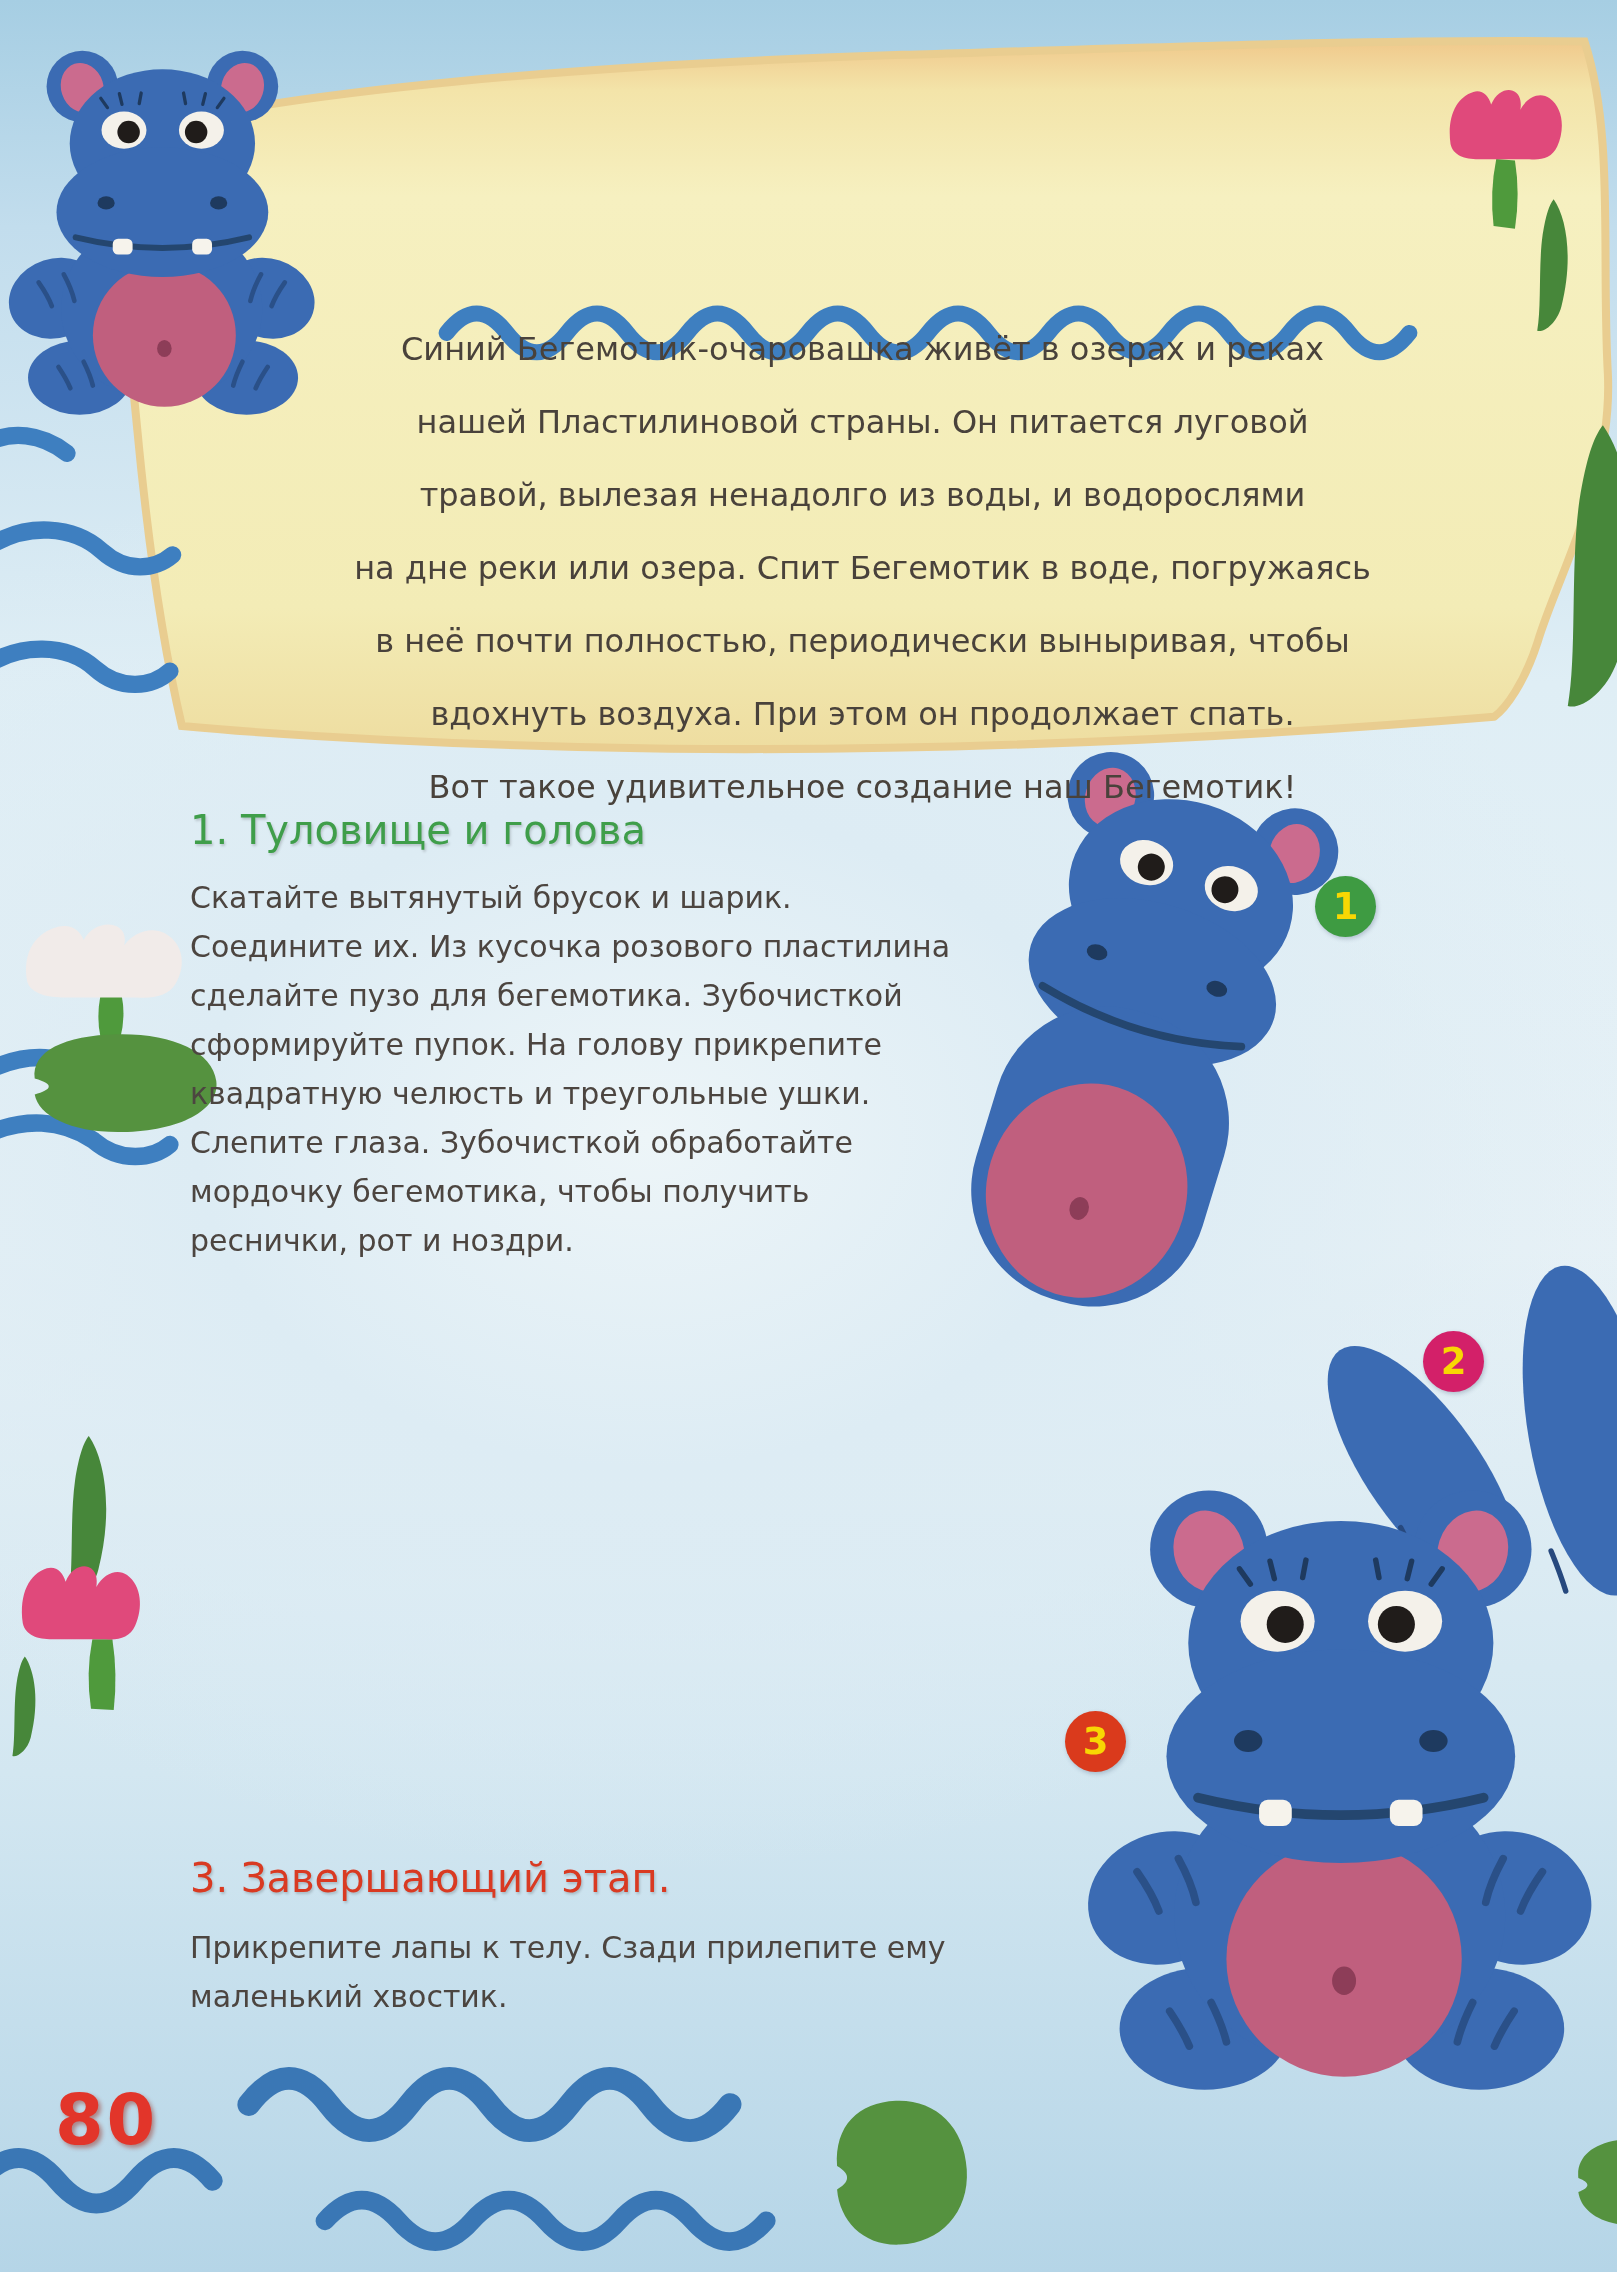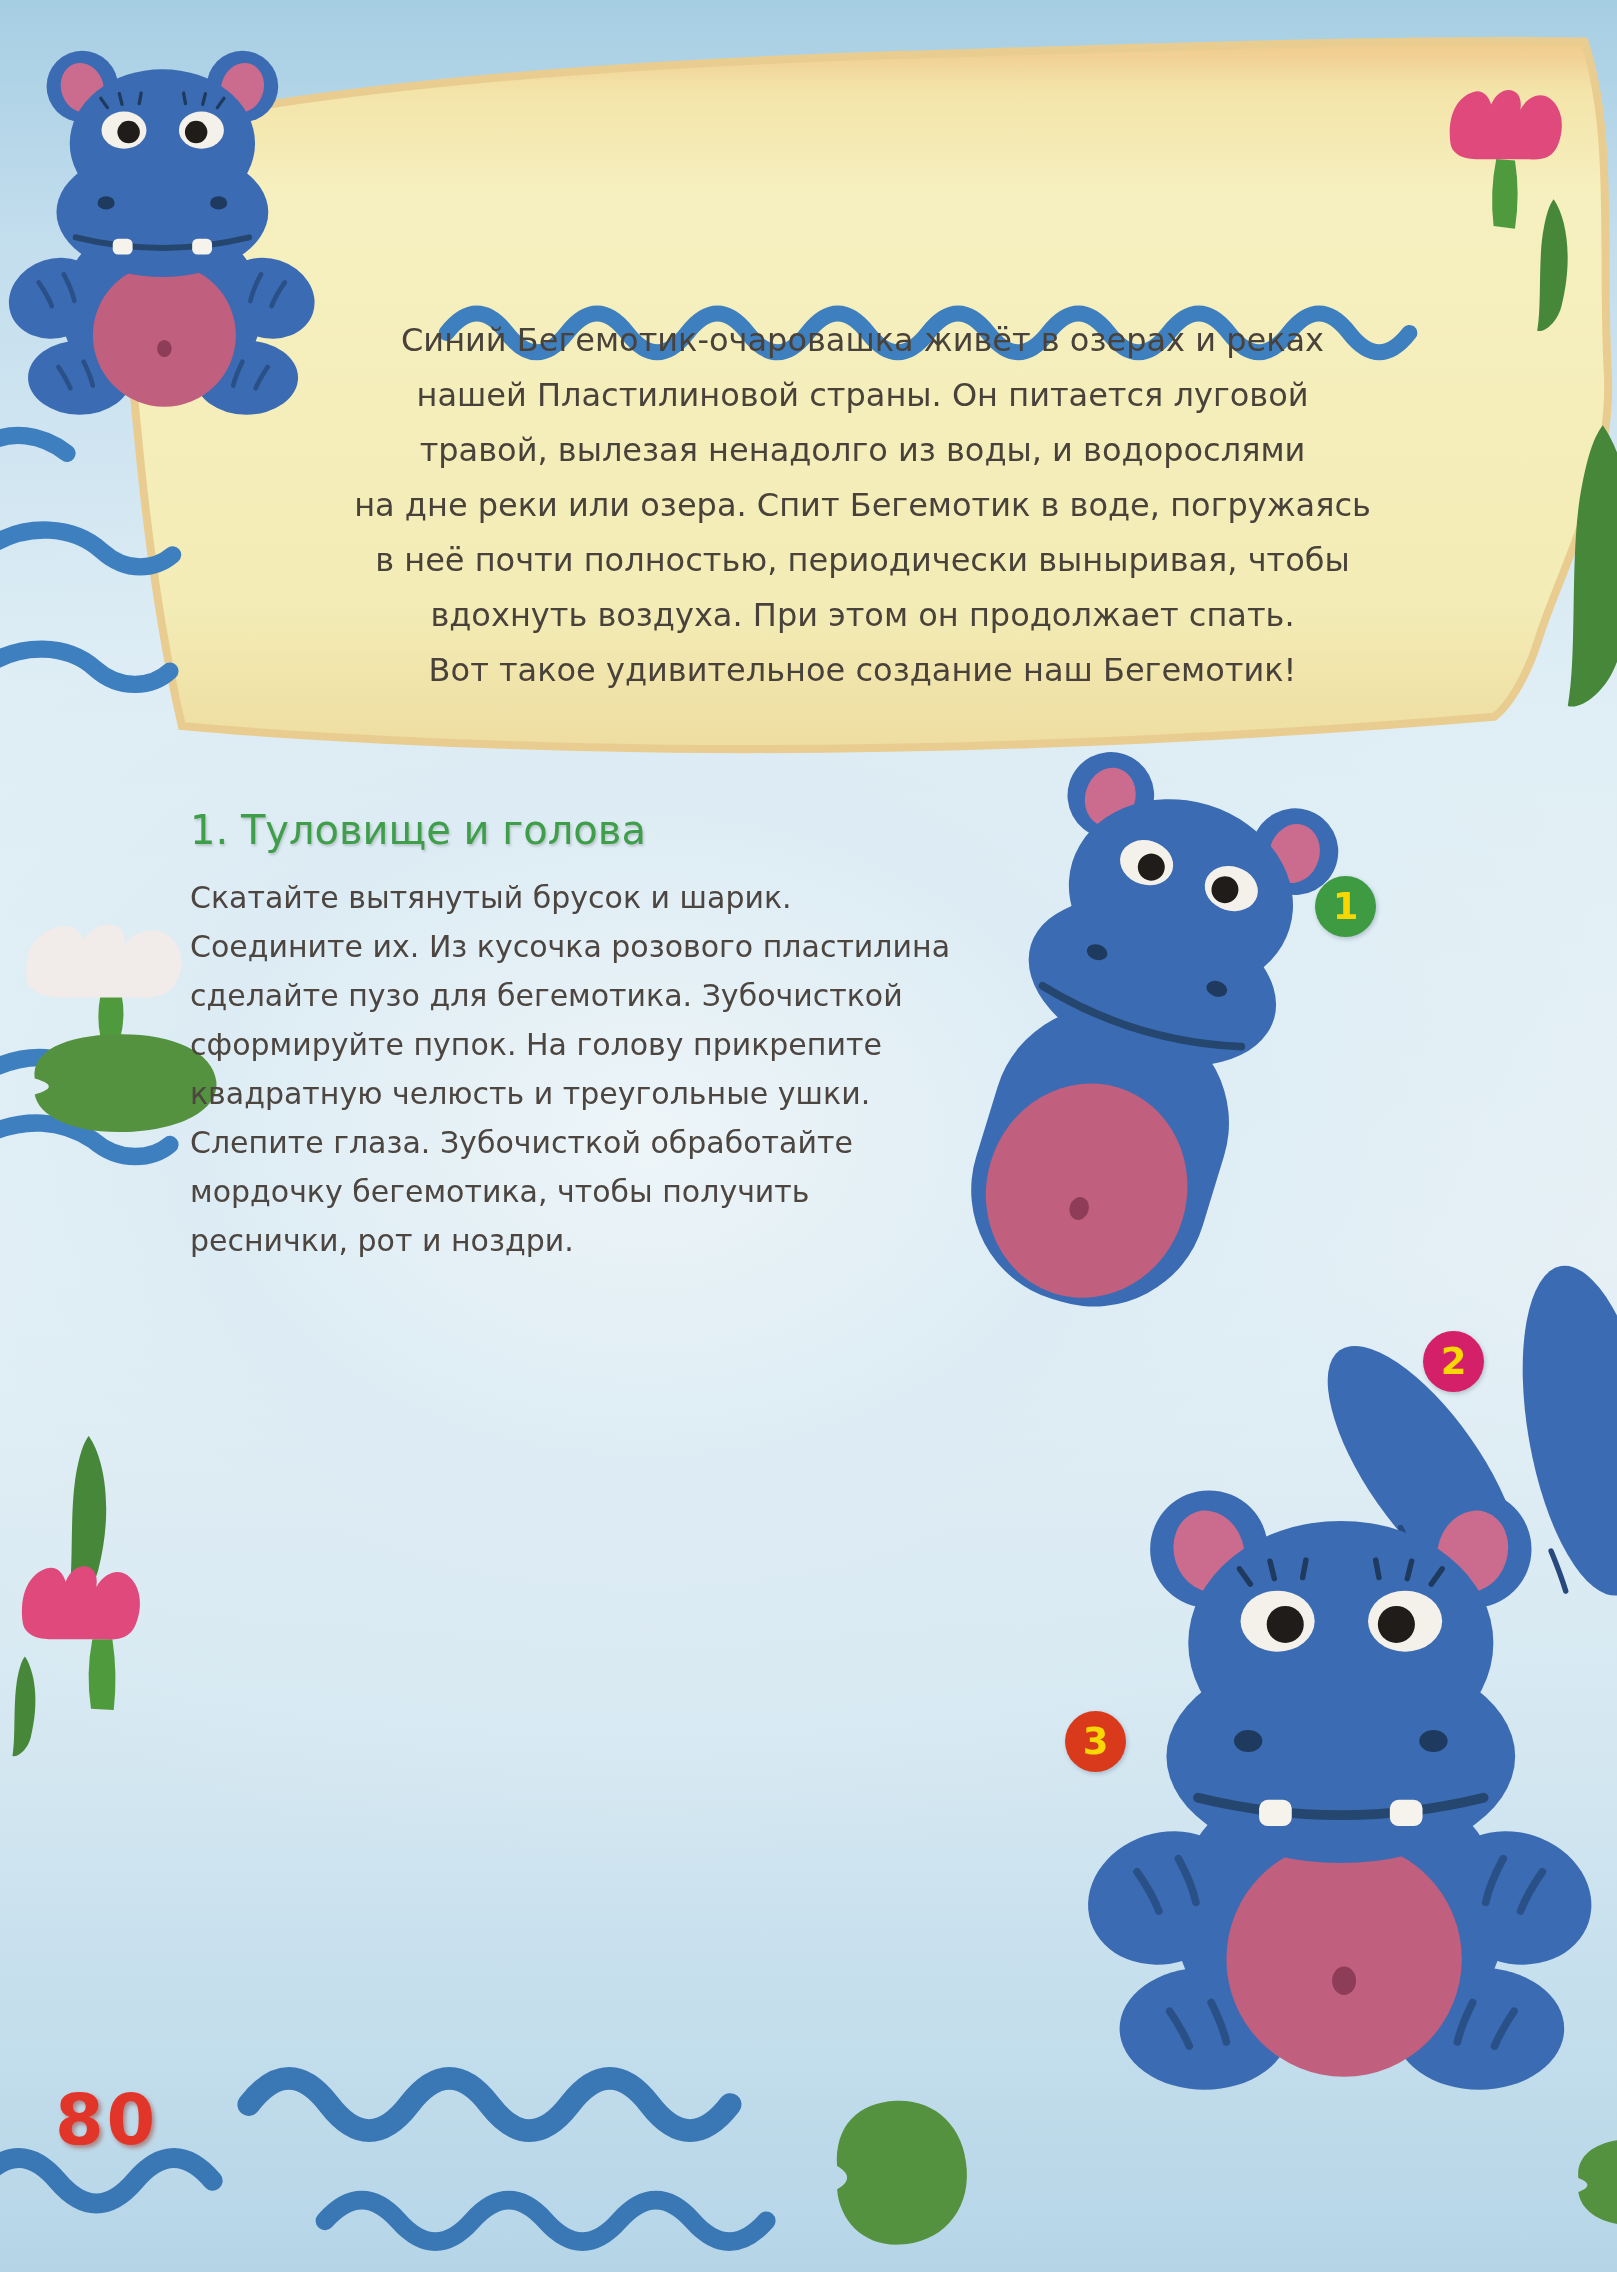--- a/index.html
+++ b/index.html
@@ -15,21 +15,21 @@
   .title {
     position:absolute; left:401px; top:53px; width:1069px; text-align:center;
     font-weight:bold; font-size:128px; line-height:1.6; letter-spacing:6.7px;
     color:#7b5a9c; text-shadow:3.3px 4.7px 6.7px rgba(74,42,104,.45);
   }
   .title::first-letter { font-size:1.32em; }
 
   .intro {
     position:absolute; left:214px; top:313px; width:1297px; margin:0;
     text-align:center; white-space:pre-line;
-    font-size:32px; line-height:55px; color:#49423b;
+    font-size:32px; line-height:73px; color:#49423b;
   }
 
   .sec { position:absolute; left:190px; }
   .sec h2 { margin:0; font-size:40px; line-height:1; font-weight:normal;
             text-shadow:1.3px 2px 2.7px rgba(0,0,0,.18); }
   .sec p  { margin:0; white-space:pre-line; font-size:30px; line-height:49px; color:#4c4540; }
   .s1 { top:810px; } .s1 h2 { color:#3f9e4a; } .s1 p { margin-top:23px; }
   .s2 { top:1437px; } .s2 h2 { color:#d6246e; } .s2 p { margin-top:24px; }
   .s3 { top:1858px; } .s3 h2 { color:#d93a22; } .s3 p { margin-top:25.4px; }
 
@@ -219,20 +219,25 @@
 Соедините их. Из кусочка розового пластилина
 сделайте пузо для бегемотика. Зубочисткой
 сформируйте пупок. На голову прикрепите
 квадратную челюсть и треугольные ушки.
 Слепите глаза. Зубочисткой обработайте
 мордочку бегемотика, чтобы получить
 реснички, рот и ноздри.</p>
   </section>
 
 
+  <section class="sec s3">
+    <h2>3. Завершающий этап.</h2>
+    <p>Прикрепите лапы к телу. Сзади прилепите ему
+маленький хвостик.</p>
+  </section>
 
   <div class="badge b1">1</div>
   <div class="badge b2">2</div>
   <div class="badge b3">3</div>
 
   <div class="pageno">80</div>
 </div>
 
 
 </body></html>

